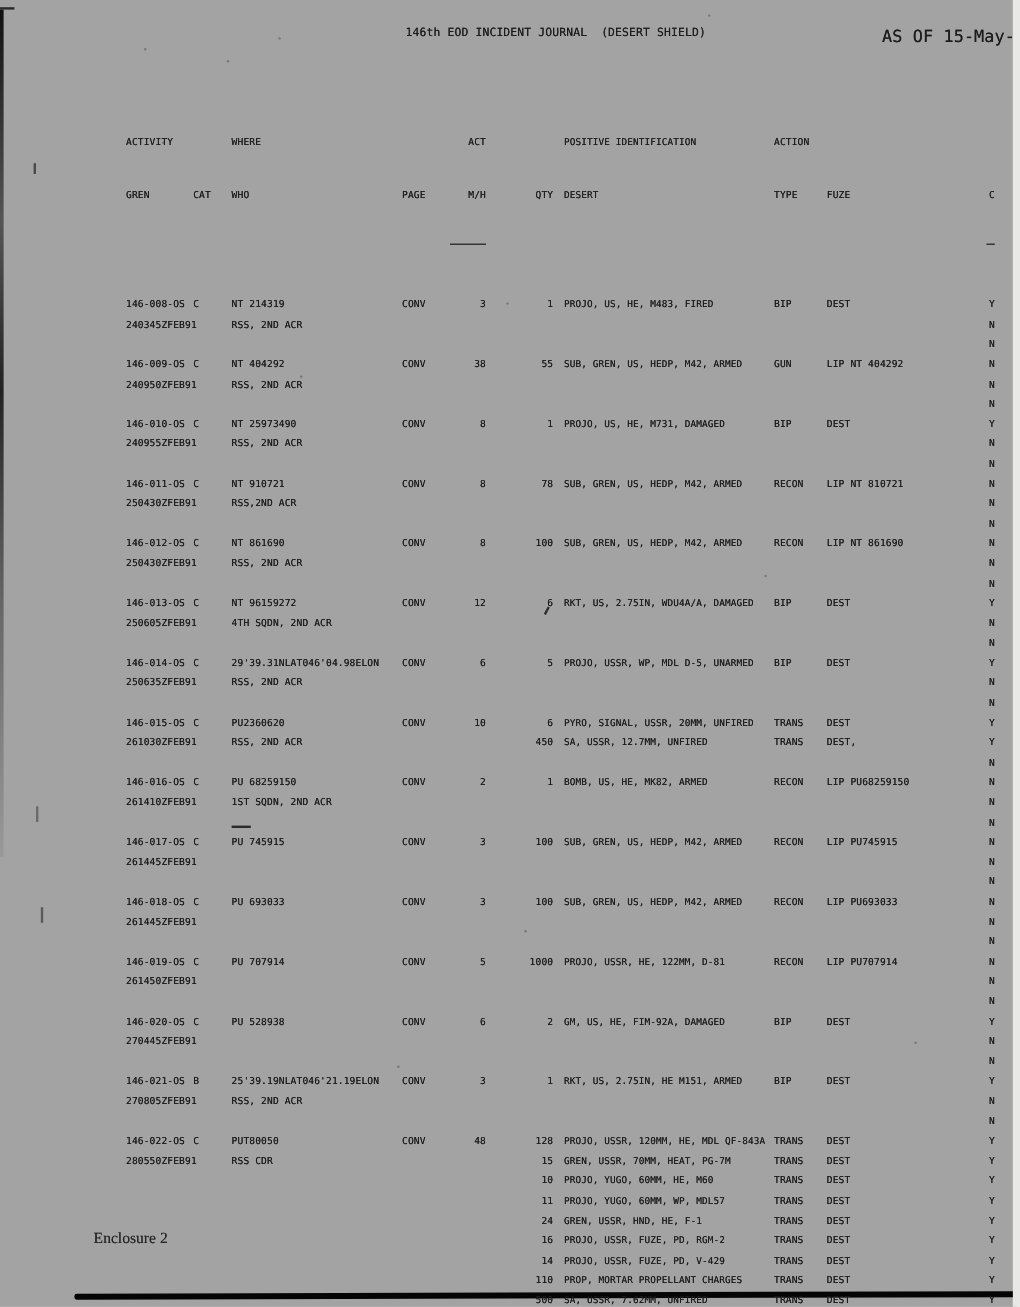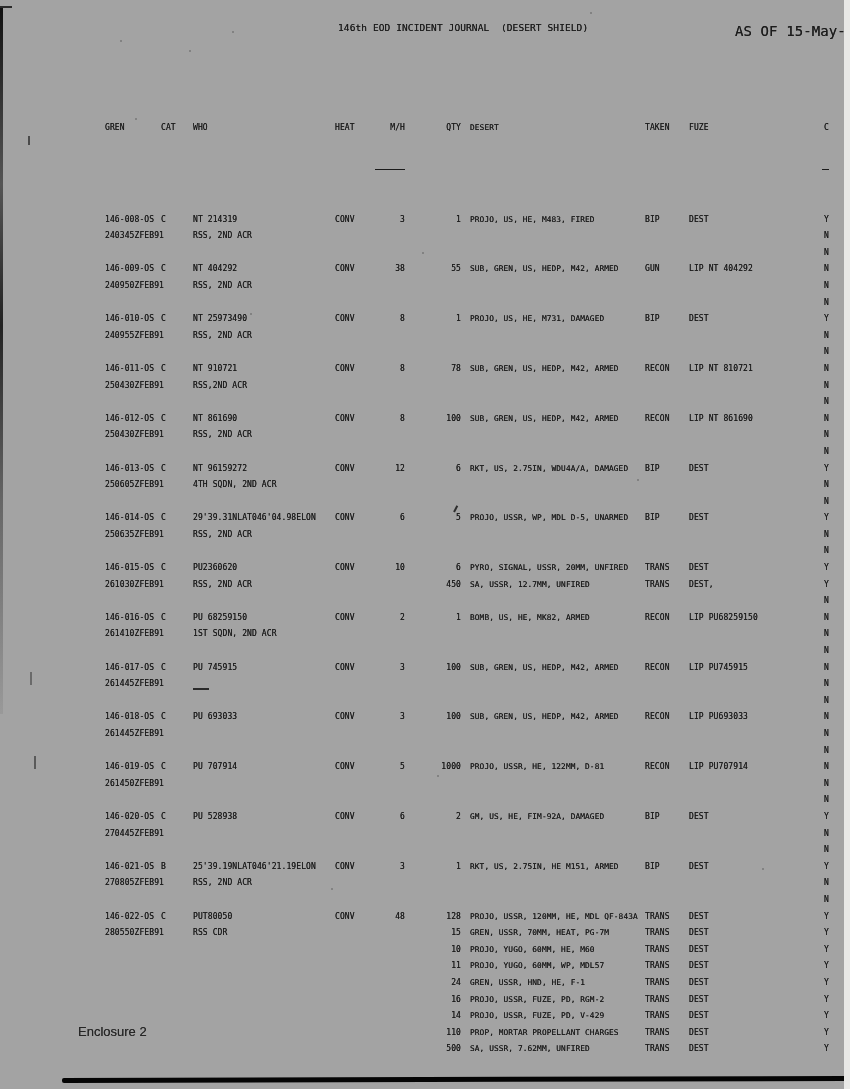--- a/index.html
+++ b/index.html
@@ -42,21 +42,21 @@
   .d-where{width:136px;}
   .d-type{width:26px;}
   .d-mh{width:30px;margin-left:auto;}
   .d-qty{width:100%;}
   .d-remarks{width:176px;margin-left:9px;}
   .d-action{width:28px;}
   .d-disp{width:58px;}
   .d-c{width:7px;margin-left:auto;margin-right:4px;}
   .enclosure{
     position:absolute;left:78px;top:1024px;
-    font-family:Liberation Sans, sans-serif;
+    font-family:Liberation Serif, serif;
     font-size:13px;color:#262626;
     text-shadow:0 0 0.4px rgba(30,30,30,0.7);
   }
   .page-number{position:absolute;left:410px;top:1049px;font-size:8.5px;margin-top:40px;}
   
   .art{position:absolute;background:#333;}
   .edge-line{left:0;top:8px;width:3px;height:706px;
     background:linear-gradient(180deg,#111 0%,#555 25%,#222 45%,#666 70%,#999 100%);}
   .edge-hook{left:0;top:6px;width:12px;height:2px;background:#2a2a2a;}
   .tick1{left:28px;top:136px;width:2px;height:9px;background:#4a4a4a;}
@@ -96,30 +96,42 @@
   <div class="art speck sp9"></div>
   <div class="art speck sp10"></div>
   <div class="art speck sp11"></div>
   <div class="art speck sp12"></div>
 
   <div class="typ doc-title">146th EOD INCIDENT JOURNAL  (DESERT SHIELD)</div>
   <div class="typ as-of">AS OF 15-May-91</div>
 
   <div class="journal typ">
 
+    <div class="line">
+      <span class="cell c-activity">ACTIVITY</span>
+      <span class="cell c-cat"></span>
+      <span class="cell c-where">WHERE</span>
+      <span class="cell c-type"></span>
+      <span class="cell c-mh">ACT</span>
+      <span class="cell c-qty"></span>
+      <span class="cell c-remarks">POSITIVE IDENTIFICATION</span>
+      <span class="cell c-action">ACTION</span>
+      <span class="cell c-disp"></span>
+      <span class="cell c-c"></span>
+    </div>
 
     <div class="line">
       <span class="cell c-activity">GREN</span>
       <span class="cell c-cat">CAT</span>
       <span class="cell c-where">WHO</span>
-      <span class="cell c-type">HEAT</span>
+      <span class="cell c-type">PAGE</span>
       <span class="cell c-mh">M/H</span>
       <span class="cell c-qty">QTY</span>
       <span class="cell c-remarks">DESERT</span>
-      <span class="cell c-action">TAKEN</span>
+      <span class="cell c-action">TYPE</span>
       <span class="cell c-disp">FUZE</span>
       <span class="cell c-c">C</span>
     </div>
 
     <div class="line dash-row">
       <span class="cell"><span class="dash d-activity"></span></span>
       <span class="cell"><span class="dash d-cat"></span></span>
       <span class="cell"><span class="dash d-where"></span></span>
       <span class="cell"><span class="dash d-type"></span></span>
       <span class="cell" style="display:flex;"><span class="dash d-mh" style="width:30px;"></span></span>

